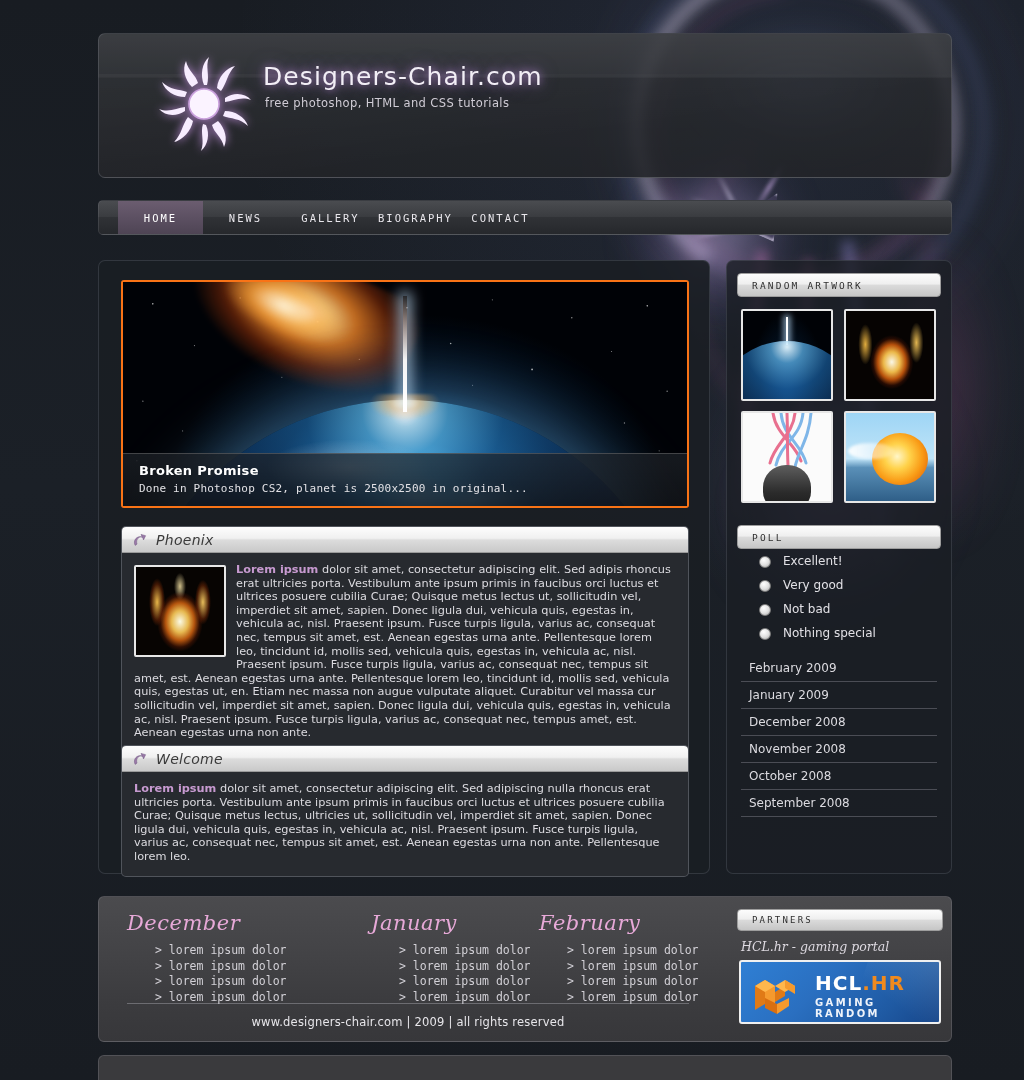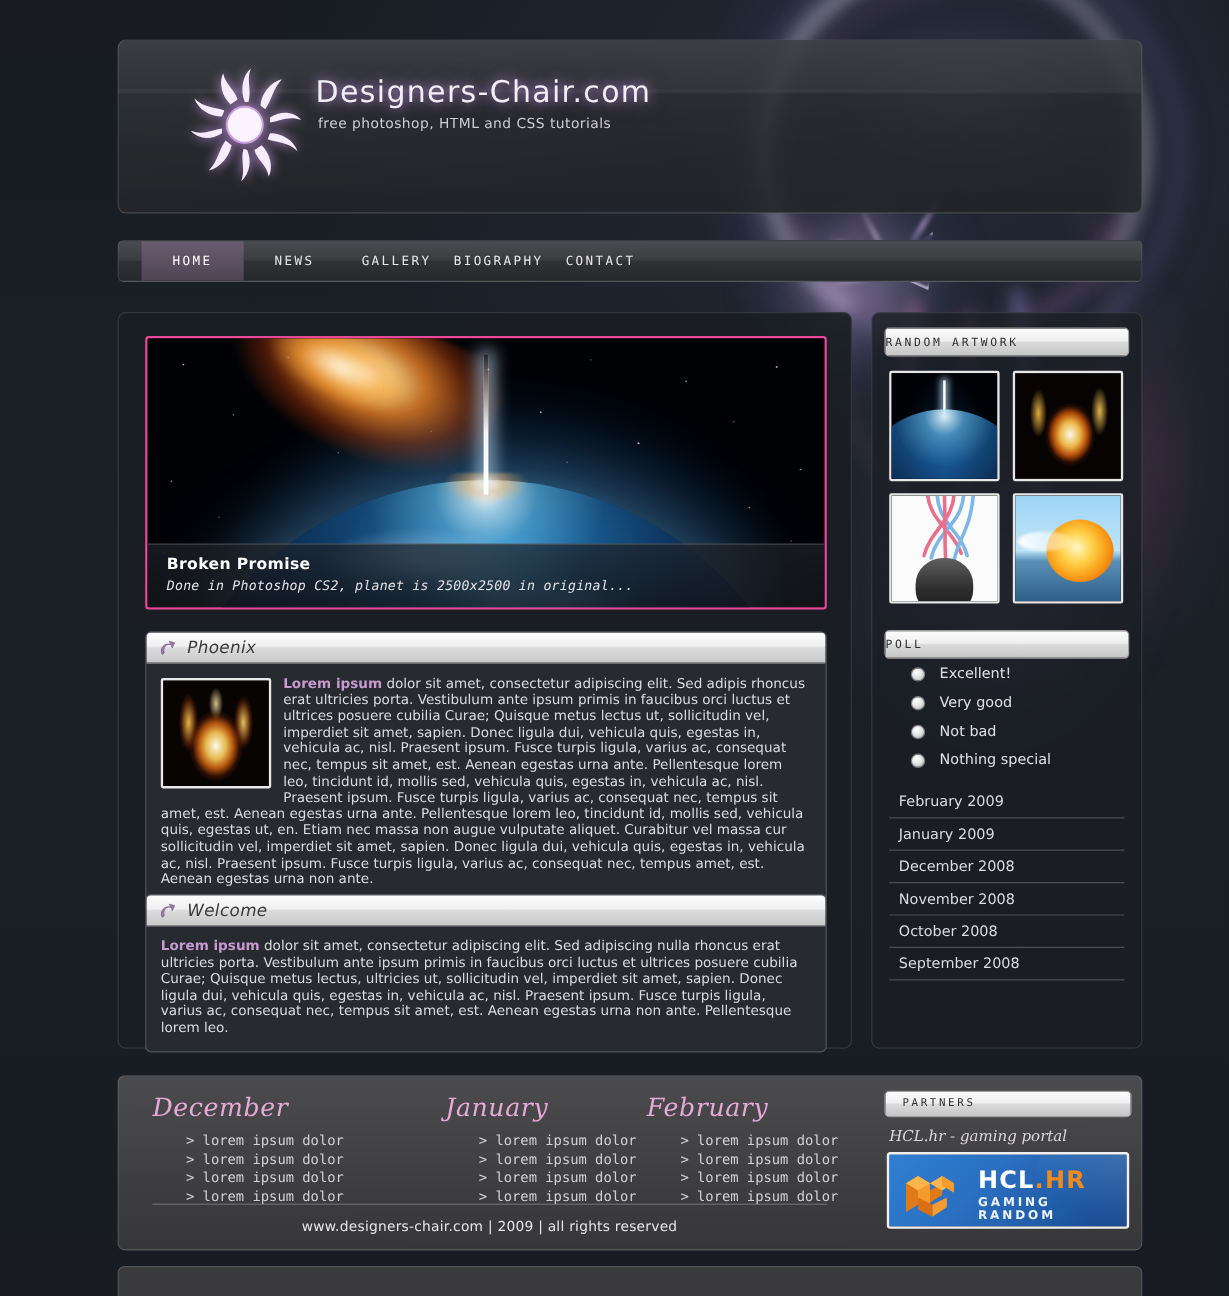--- a/index.html
+++ b/index.html
@@ -123,21 +123,21 @@
 
   
   #content{
     position:absolute; left:98px; top:260px; width:612px; height:614px;
     border-radius:7px 7px 7px 7px;
     background:rgba(26,30,36,.93);
     border:1px solid rgba(110,116,126,.30);
   }
   .hero{
     position:absolute; left:22px; top:19px; width:568px; height:228px;
-    border:2px solid #ec4899; border-radius:3px; overflow:hidden;
+    border:2px solid #f97316; border-radius:3px; overflow:hidden;
     background:#000;
   }
   .hero .sky{
     position:absolute; inset:0;
     background:radial-gradient(ellipse at 52% 96%, #9fd8f7 0%, #3c9fd8 8%, #18517f 18%, #06182c 36%, #000206 60%),
                #000105;
   }
   .hero .stars{ position:absolute; inset:0; opacity:.85; }
   .hero .planet{
     position:absolute; left:50%; top:118px; width:560px; height:560px; margin-left:-280px;
@@ -174,21 +174,21 @@
     background:radial-gradient(ellipse,rgba(255,245,220,.95),rgba(255,170,60,.6) 40%,transparent 72%);
     transform:rotate(24deg); filter:blur(3px);
   }
   .hero-caption{
     position:absolute; left:0; bottom:0; width:100%; padding:9px 16px 11px;
     background:linear-gradient(180deg,rgba(30,34,40,.72) 0%,rgba(18,20,24,.80) 100%);
     border-top:1px solid rgba(255,255,255,.22);
   }
   .hero-caption .t{ font-size:13px; font-weight:bold; color:#fff; letter-spacing:.3px; }
   .hero-caption .d{ font-size:11px; color:#e3e2e6; margin-top:4px; letter-spacing:.2px;
-                    font-family:"DejaVu Sans Mono","Liberation Mono",monospace;font-style:italic; }
+                    font-family:"DejaVu Sans Mono","Liberation Mono",monospace; }
 
   
   .post{
     position:absolute; left:22px; width:568px;
     border:1px solid rgba(130,136,146,.45); border-radius:5px;
     background:#272a2f; overflow:hidden;
   }
   .post-head{
     height:26px; display:flex; align-items:center; padding-left:10px;
     background:linear-gradient(180deg,#fdfdfd 0%,#f0f0f0 45%,#dcdcdc 52%,#c9c9c9 100%);
@@ -216,21 +216,21 @@
   .clr{ clear:both; }
 
   
   #sidebar{
     position:absolute; left:726px; top:260px; width:226px; height:614px;
     border-radius:7px;
     background:rgba(26,30,36,.80);
     border:1px solid rgba(110,116,126,.30);
   }
   .sb-head{
-    margin:12px 10px 0; height:24px; display:flex; align-items:center; 
+    margin:12px 10px 0; height:24px; display:flex; align-items:center; padding-left:14px;
     background:linear-gradient(180deg,#fcfcfc 0%,#efefef 45%,#dadada 52%,#c6c6c6 100%);
     border:1px solid #9d9d9d; border-radius:4px;
     font-family:"DejaVu Sans Mono","Liberation Mono",monospace;
     font-size:9.5px; letter-spacing:2.2px; color:#2f2f2f;
   }
   .art-grid{ padding:12px 14px 6px; display:grid; grid-template-columns:1fr 1fr; gap:10px; }
   .art-cell{
     width:92px; height:92px; border:2px solid #e7e7e7; border-radius:2px; overflow:hidden; background:#000;
   }
   .art-planet{

